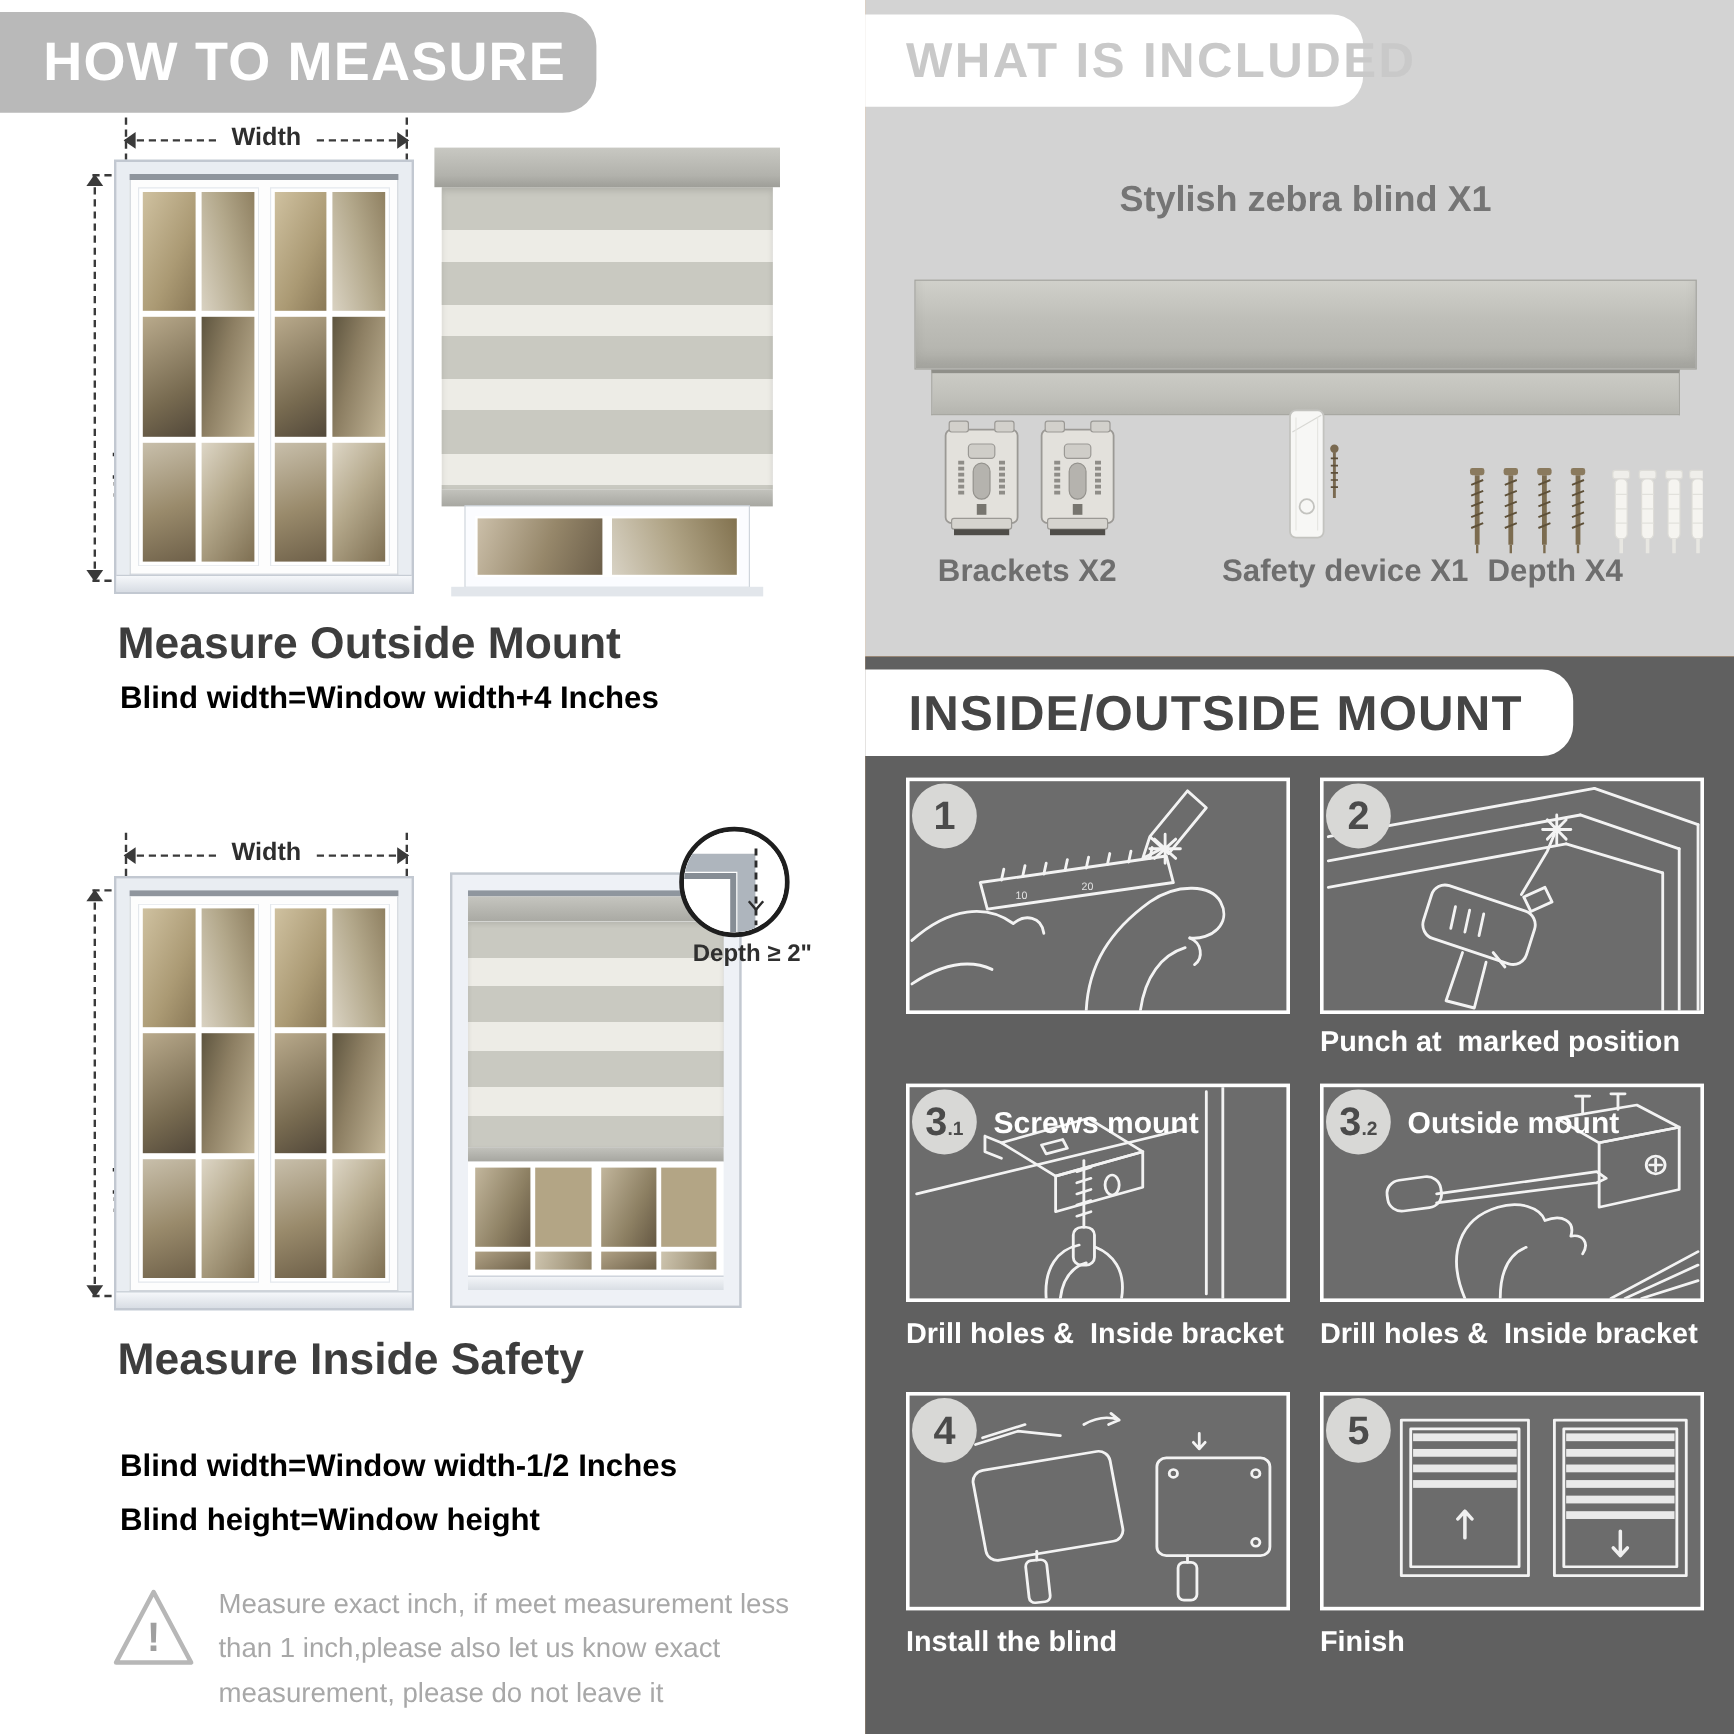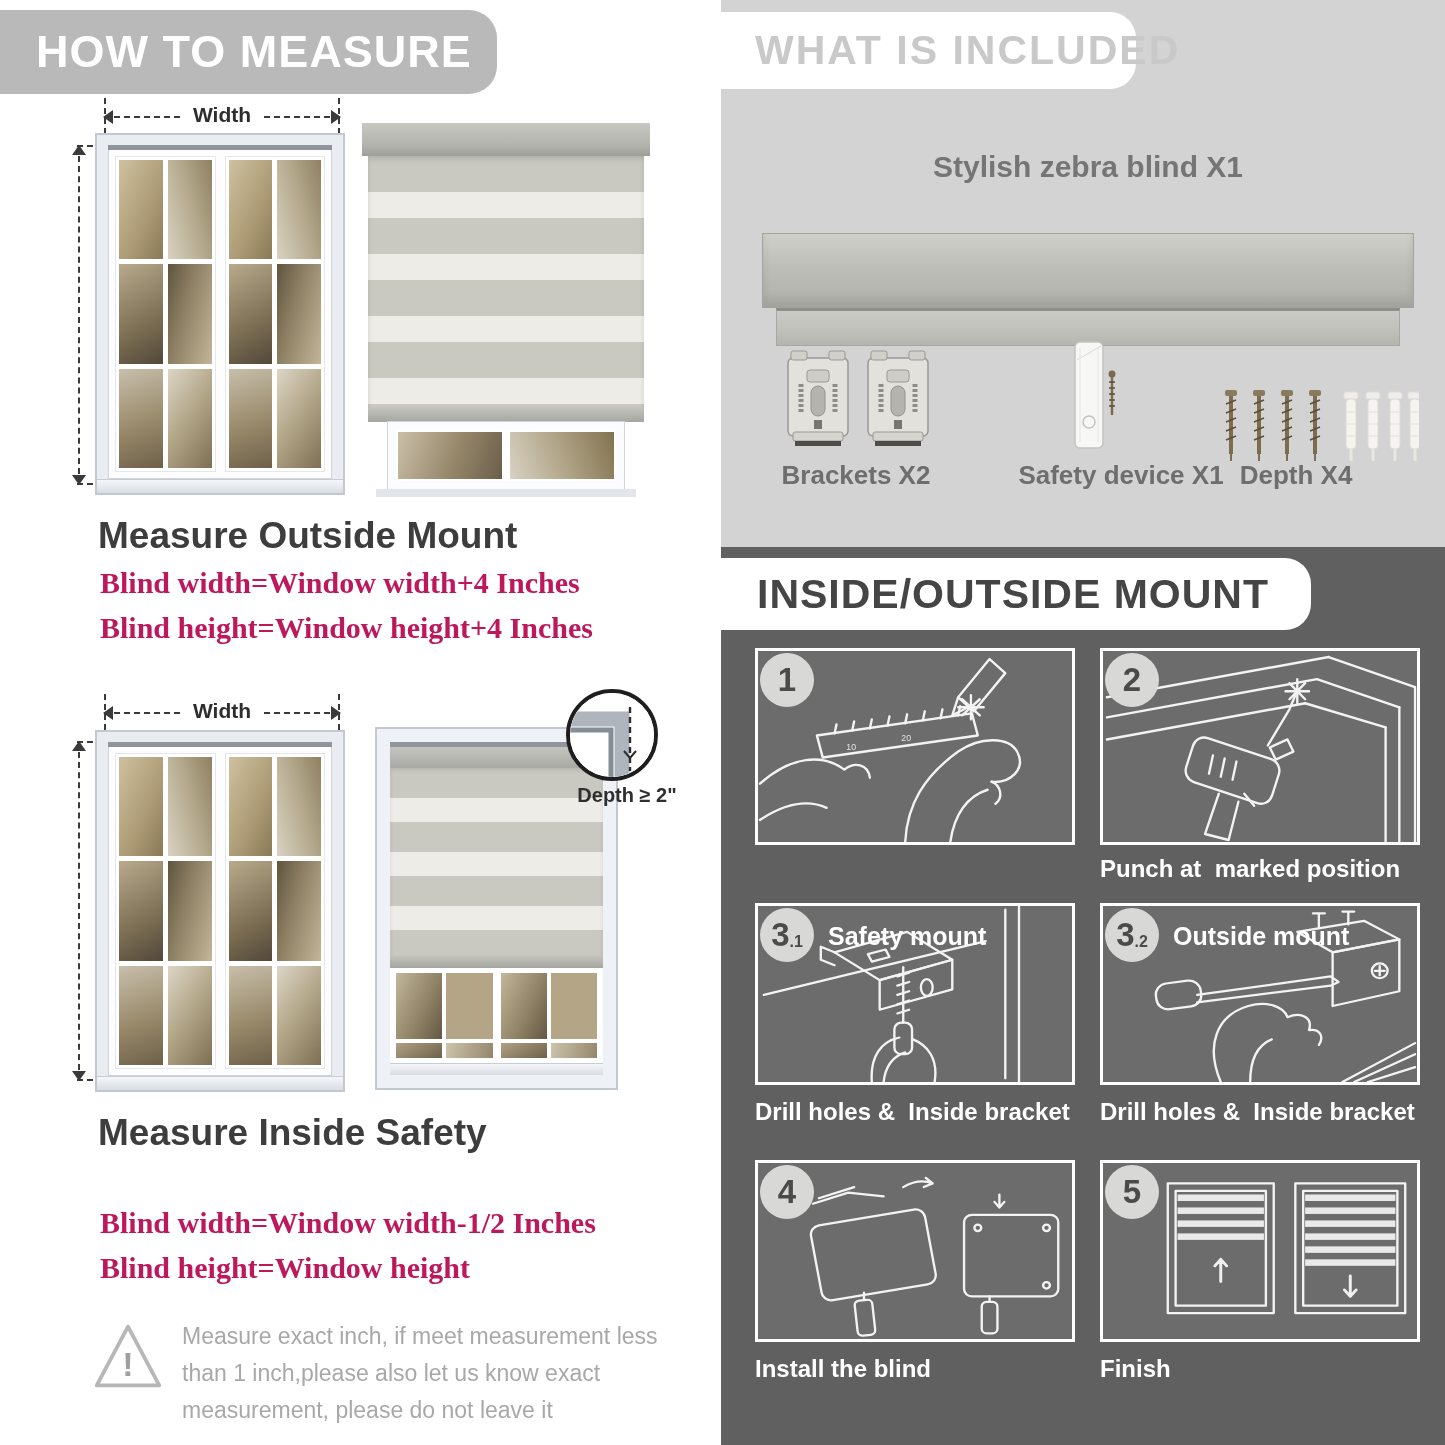--- a/index.html
+++ b/index.html
@@ -6,21 +6,21 @@
   .frame{position:relative;width:1445px;height:1445px;background:#ffffff;overflow:hidden;
          font-family:"Liberation Sans",sans-serif;}
 
   
   .left-col{position:absolute;left:0;top:0;width:710px;height:1445px;background:#fff;}
   .howto-box{position:absolute;left:0;top:10px;width:497px;height:84px;background:#b9b9b9;
              border-radius:0 28px 28px 0;display:flex;align-items:center;}
   .howto-box span{color:#fff;font-weight:700;font-size:45px;letter-spacing:1px;padding-left:36px;white-space:nowrap;}
 
   .sec-title{position:absolute;font-size:37px;font-weight:700;color:#3d3d3d;white-space:nowrap;}
-  .sec-line{position:absolute;font-size:30px;font-weight:700;color:#be185d;white-space:nowrap;font-family:Liberation Serif, serif;}
+  .sec-line{position:absolute;font-size:26px;font-weight:700;color:#000000;white-space:nowrap;}
 
   
   .dim-w{position:absolute;height:22px;}
   .dim-w .dline{position:absolute;left:0;right:0;top:10px;border-top:2px dashed #3a3a3a;}
   .dim-w .ar-l{position:absolute;left:-1px;top:4px;width:0;height:0;border:7px solid transparent;border-right:10px solid #3a3a3a;border-left:none;}
   .dim-w .ar-r{position:absolute;right:-1px;top:4px;width:0;height:0;border:7px solid transparent;border-left:10px solid #3a3a3a;border-right:none;}
   .dim-w .tk-l{position:absolute;left:0;top:-8px;height:46px;border-left:2px dashed #3a3a3a;}
   .dim-w .tk-r{position:absolute;right:0;top:-8px;height:46px;border-left:2px dashed #3a3a3a;}
   .dim-w .dlab{position:absolute;left:50%;transform:translateX(-50%);top:-3px;background:#fff;
                padding:0 12px;font-size:21px;font-weight:700;color:#2e2e2e;}
@@ -179,21 +179,20 @@
       <div class="b-rail"></div>
       <div class="b-window">
         <div class="b-pane pA"></div>
         <div class="b-pane pB"></div>
       </div>
       <div class="b-sill"></div>
     </div>
 
     <div class="sec-title" style="left:98px;top:515px;">Measure Outside Mount</div>
     <div class="sec-line" style="left:100px;top:566px;">Blind width=Window width+4 Inches</div>
-    <div class="sec-line" style="left:100px;top:611px;">Blind height=Window height+4 Inches</div>
 
     <div class="dim-w" style="left:104px;top:702px;width:236px;">
       <div class="tk-l"></div>
       <div class="tk-r"></div>
       <div class="dline"></div>
       <div class="ar-l"></div>
       <div class="ar-r"></div>
       <div class="dlab">Width</div>
     </div>
 
@@ -449,21 +448,21 @@
             <path d="M148,66 V126"></path>
             <path d="M142,76 l12,-4 M142,86 l12,-4 M142,96 l12,-4 M142,106 l12,-4 M142,116 l12,-4"></path>
             <rect x="139" y="126" width="18" height="34" rx="7"></rect>
             <path d="M116,190 C114,162 126,146 144,142 M180,190 C184,164 172,150 158,144 M128,190 C130,172 138,162 150,158"></path>
           </g>
         </svg>
         <div class="badge">
             <span>3</span>
             <span class="sub">.1</span>
           </div>
-        <div class="panel-label">Safety mount</div>
+        <div class="panel-label">Screws mount</div>
       </div>
       <div class="cap" style="left:34px;top:551px;">Drill holes &amp;  Inside bracket</div>
 
       <div class="panel" style="left:379px;top:356px;height:182px;">
         <svg class="art" viewBox="0 0 320 190" preserveAspectRatio="none">
           <g stroke="#fff" stroke-width="2.4" fill="none" stroke-linecap="round" stroke-linejoin="round" opacity="0.92">
             <path d="M198,28 L266,16 L302,36 L234,50 Z"></path>
             <path d="M234,50 L302,36 L302,92 L234,108 Z"></path>
             <path d="M220,24 V8 M214,8 h12 M250,20 V6 M244,6 h12"></path>
             <circle cx="282" cy="70" r="8"></circle>

